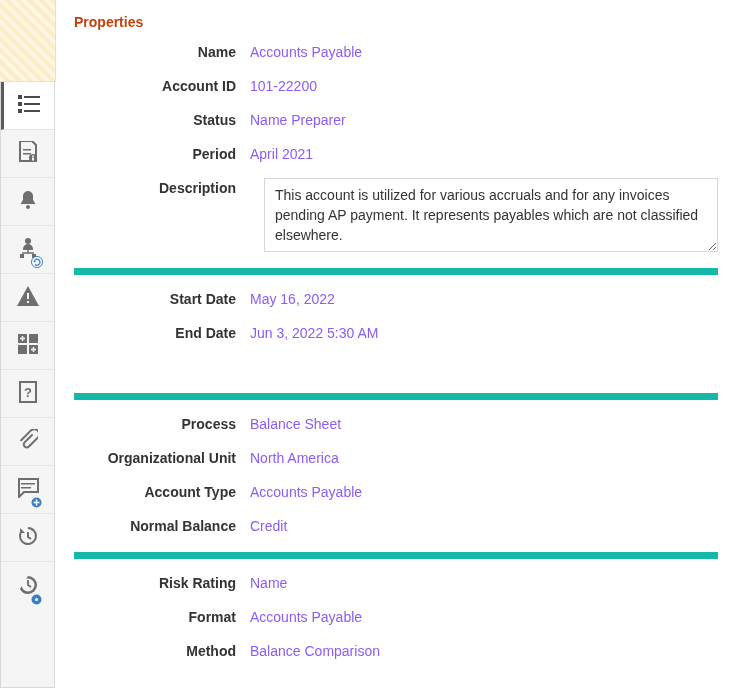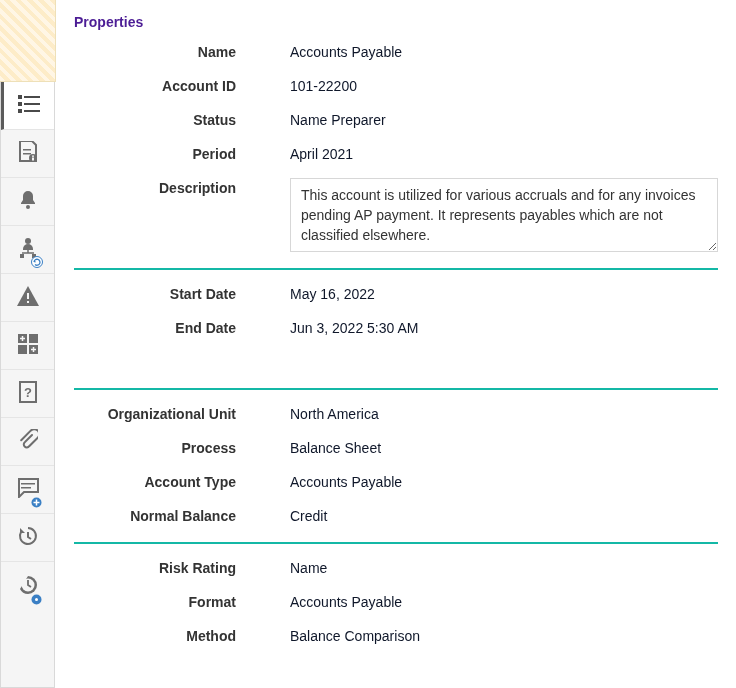--- a/index.html
+++ b/index.html
@@ -57,42 +57,41 @@
     padding: 14px 18px 20px 18px;
     height: 688px;
     scrollbar-width: thin;
   }
   .main::-webkit-scrollbar { width: 10px; }
   .main::-webkit-scrollbar-thumb { background: #c9c9c9; border-radius: 5px; }
   h2.panel-title {
     margin: 0 0 10px 0;
     font-size: 14px;
     font-weight: 700;
-    color: #4c1d95;
+    color: #c2410c;
   }
   .group { padding: 2px 0 14px 0; }
-  .sep { border-top: 2px solid #14b8a6; margin-top: 2px; padding-top: 14px;}
+  .sep { border-top: 7px solid #14b8a6; margin-top: 2px; padding-top: 14px;}
   .row {
     display: flex; align-items: flex-start;
     margin-bottom: 14px;
-    gap: 40px;
-  }
-  .row:last-child { margin-bottom: 0; }
+  }
+  .row:last-child { margin-bottom: 0; justify-content: space-between; }
   .label {
     width: 176px;
     text-align: right;
     padding-right: 14px;
     font-weight: 700;
     color: #333;
     line-height: 20px;
     flex-shrink: 0;
   }
   .value {
     flex: 1;
-    color: #0f172a;
+    color: #8b5cf6;
     line-height: 20px;
     min-height: 20px;
   }
   .description-box {
     flex: 1;
     border: 1px solid #d7d7d7;
     padding: 6px 10px;
     color: #333;
     font-family: inherit;
     font-size: 14px;
@@ -286,28 +285,28 @@
         <div class="label">End Date</div>
         <div class="value">Jun 3, 2022 5:30 AM</div>
       </div>
       <div class="row">
         <div class="value"></div>
       </div>
     </div>
 
     <div class="group sep">
       <div class="row">
+        <div class="label">Process</div>
+        <div class="value">Balance Sheet</div>
+      </div>
+      <div class="row">
         <div class="label">Organizational Unit</div>
         <div class="value">North America</div>
       </div>
       <div class="row">
-        <div class="label">Process</div>
-        <div class="value">Balance Sheet</div>
-      </div>
-      <div class="row">
         <div class="label">Account Type</div>
         <div class="value">Accounts Payable</div>
       </div>
       <div class="row">
         <div class="label">Normal Balance</div>
         <div class="value">Credit</div>
       </div>
     </div>
 
     <div class="group sep">

